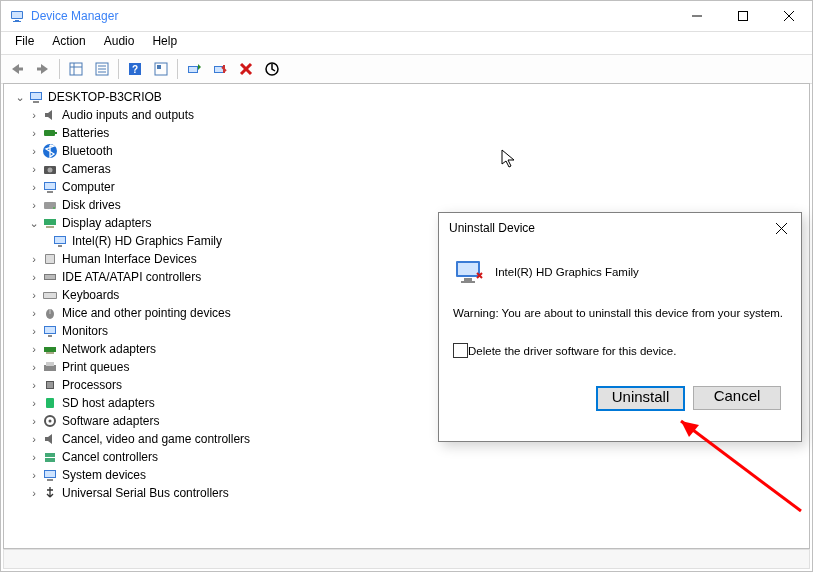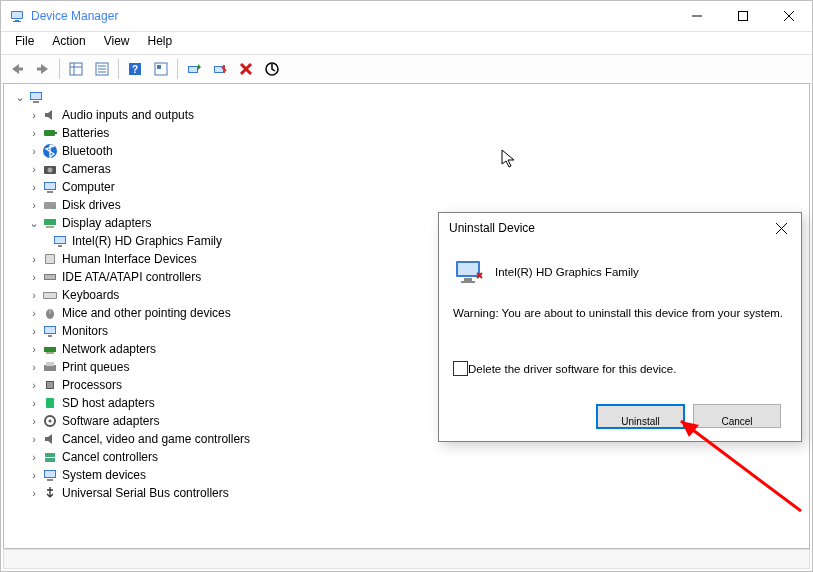--- a/index.html
+++ b/index.html
@@ -23,25 +23,25 @@
   .expander{width:12px;height:12px;display:inline-flex;align-items:center;justify-content:center;color:#606060;margin-right:2px;font-size:11px}
   .device-ic{width:16px;height:16px;margin-right:4px;flex:0 0 16px}
   .statusbar{position:absolute;left:2px;right:2px;bottom:2px;height:18px;border:1px solid #e0e0e0;background:#f7f7f7}
 
   .dialog{position:absolute;left:437px;top:211px;width:362px;height:228px;border:1px solid #808080;background:#fff;box-shadow:4px 4px 12px rgba(0,0,0,.18);z-index:5}
   .dtitle{height:30px;display:flex;align-items:center;padding:0 4px 0 10px;font-size:12px}
   .dtitle .dt{flex:1}
   .dclose{width:32px;height:28px;display:flex;align-items:center;justify-content:center}
   .dbody{padding:12px 14px 0 14px;font-size:11.5px}
   .dheader{display:flex;align-items:center;gap:10px;margin-bottom:18px}
-  .dwarn{margin-bottom:42px;color:#000}
+  .dwarn{margin-bottom:24px;color:#000}
   .dcheckrow{display:flex;align-items:center;margin-bottom:28px}
   .dcheck{width:13px;height:13px;border:1px solid #333;background:#fff}
   .dbtns{display:flex;justify-content:flex-end;gap:8px;padding-right:6px}
-  .dbtn{width:86px;height:22px;border:1px solid #adadad;background:#e1e1e1;display:flex;align-items:flex-end;justify-content:center;font-size:10px}
+  .dbtn{width:86px;height:22px;border:1px solid #adadad;background:#e1e1e1;display:flex;align-items:flex-start;justify-content:center;font-size:15px}
   .dbtn.primary{border:2px solid #0078d7;background:#e1e1e1;height:21px;width:85px}
   .cursor{position:absolute;left:500px;top:148px;z-index:3;pointer-events:none}
 
   .arrow{position:absolute;z-index:6;pointer-events:none}
 </style>
 </head>
 <body>
 
 <div class="window">
 
@@ -71,21 +71,21 @@
             <line x1="0" y1="0" x2="10" y2="10" stroke="#000"></line>
             <line x1="10" y1="0" x2="0" y2="10" stroke="#000"></line>
           </svg>
         </div>
     </div>
   </div>
 
   <div class="menubar">
     <span class="menuitem">File</span>
     <span class="menuitem">Action</span>
-    <span class="menuitem">View</span>
+    <span class="menuitem">Audio</span>
     <span class="menuitem">Help</span>
   </div>
 
   <div class="toolbar">
     <div class="tbtn">
         <svg width="16" height="14">
           <path d="M10 2 L3 7 L10 12 Z" fill="#888"></path>
           <rect x="8" y="5.5" width="6" height="3" fill="#888"></rect>
         </svg>
       </div>
@@ -156,20 +156,21 @@
 
   <div class="content">
     <div class="tree">
       <div class="row indent0">
         <span class="expander">⌄</span>
         <span class="device-ic"><svg width="16" height="16">
               <rect x="2" y="3" width="12" height="8" fill="#3a7bd5"></rect>
               <rect x="3" y="4" width="10" height="6" fill="#cfe4ff"></rect>
               <rect x="5" y="12" width="6" height="2" fill="#888"></rect>
             </svg></span>
+        <span>DESKTOP-B3CRIOB</span>
       </div>
 
       <div class="row indent1">
           <span class="expander">›</span>
           <span class="device-ic"><svg width="16" height="16">
               <path d="M3 6 h3 l4 -3 v10 l-4 -3 h-3 z" fill="#6a6a6a"></path>
             </svg></span>
           <span>Audio inputs and outputs</span>
         </div>
       <div class="row indent1">

